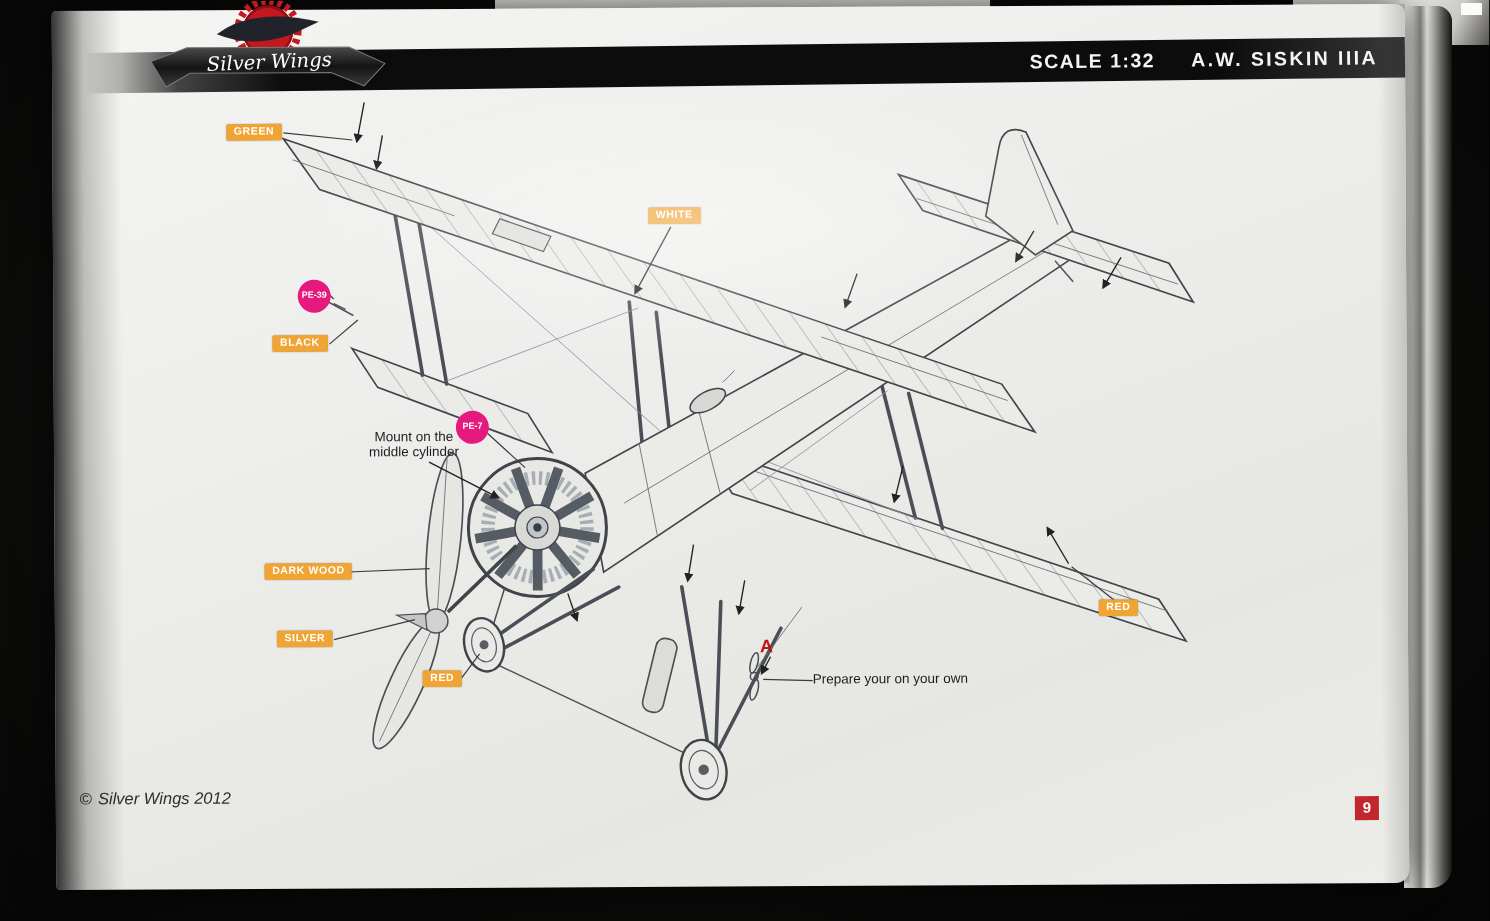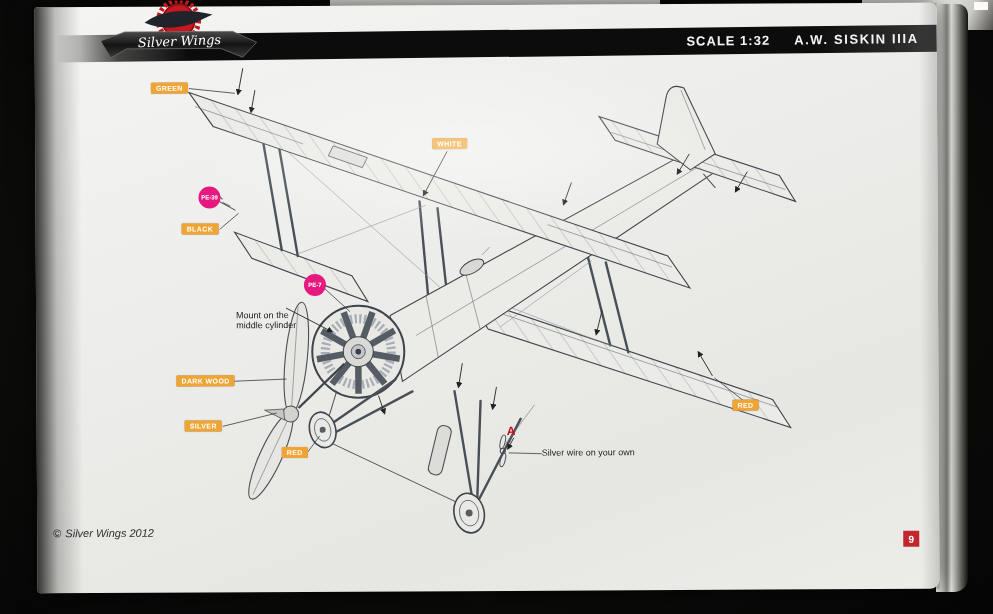--- a/index.html
+++ b/index.html
@@ -64,21 +64,21 @@
     font-size:7px;font-weight:bold;letter-spacing:.4px;
     padding:2px 5px;border-radius:1px;white-space:nowrap;
     box-shadow:0 0 1px rgba(0,0,0,.4);
   }
   .pe{
     position:absolute;width:22px;height:22px;border-radius:50%;
     background:#e6197e;color:#fff;font-size:6px;font-weight:bold;
     display:flex;align-items:center;justify-content:center;
   }
   .note{position:absolute;color:#1d1d1d;font-size:9px;line-height:1.15;}
-  .mount{text-align:left;margin-top:24px;}
+  .mount{text-align:center;}
   .marker-a{position:absolute;color:#c41111;font-weight:bold;font-size:12px;}
   .copyright{position:absolute;left:16px;top:520px;color:#2e2e2e;font-size:11px;font-style:italic;}
   .csym{font-style:normal;margin-right:4px;}
   .pagenum{
     position:absolute;left:866px;top:528px;width:16px;height:16px;
     background:#c1272d;color:#fff;font-size:10px;font-weight:bold;
     display:flex;align-items:center;justify-content:center;
   }
 </style>
 </head>
@@ -273,21 +273,21 @@
     <div class="plabel" style="left:140px;top:369px">DARK WOOD</div>
     <div class="plabel" style="left:148px;top:414px">SILVER</div>
     <div class="plabel" style="left:245px;top:441px">RED</div>
     <div class="plabel" style="left:696px;top:396px">RED</div>
 
     <div class="pe" style="left:163px;top:180px">PE-39</div>
     <div class="pe" style="left:268px;top:268px">PE-7</div>
 
     <div class="note mount" style="left:200px;top:280px;width:80px">Mount on the middle cylinder</div>
     <div class="marker-a" style="left:470px;top:419px">A</div>
-    <div class="note" style="left:505px;top:443px">Silver wire on your own</div>
+    <div class="note" style="left:505px;top:443px">Prepare your on your own</div>
 
     <div class="copyright">
       <span class="csym">©</span><span class="ctext">Silver Wings 2012</span>
     </div>
     <div class="pagenum">9</div>
 
     <div class="spine"></div>
     <div class="rshade"></div>
     <div class="glare"></div>
   </div>

